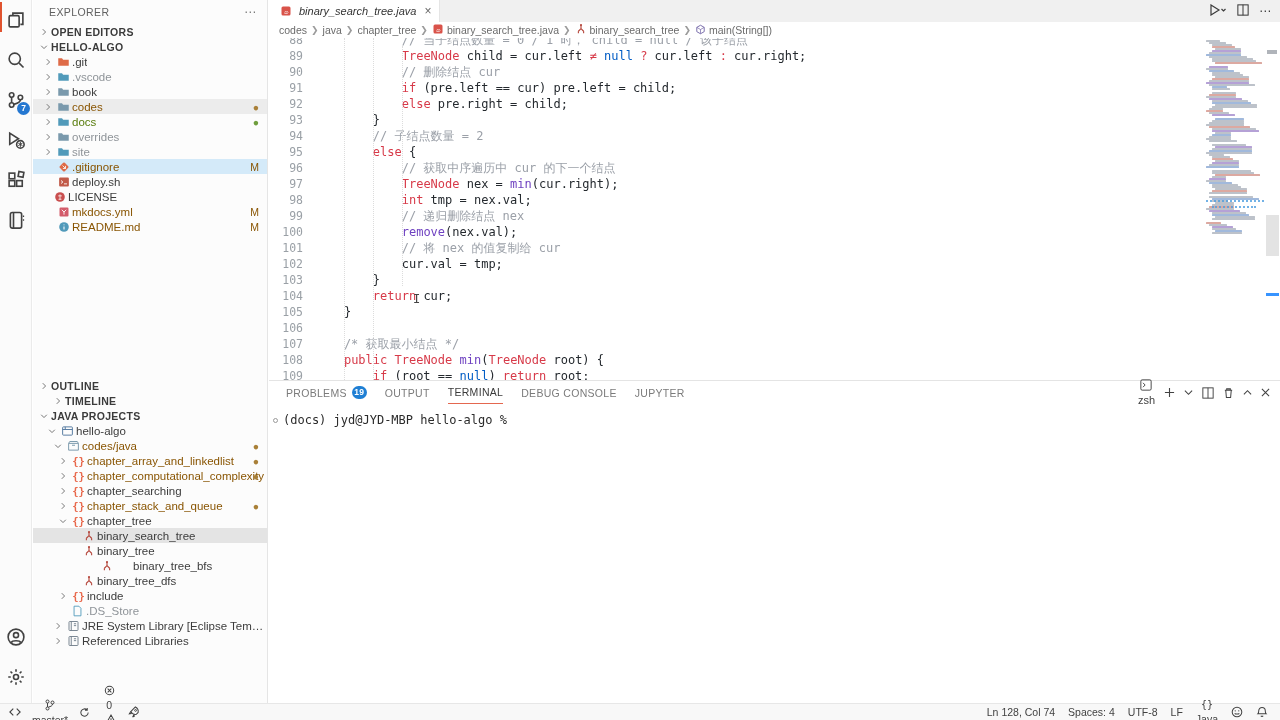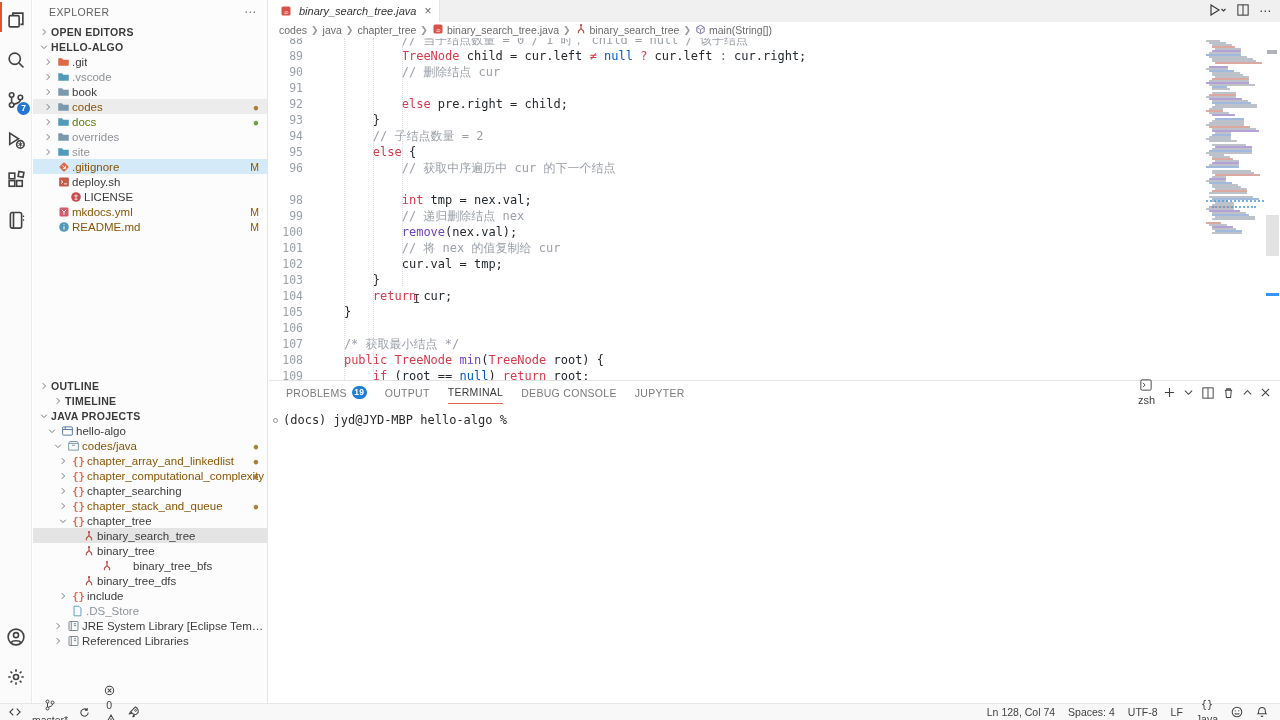--- a/index.html
+++ b/index.html
@@ -294,21 +294,21 @@
         <div class="trow" style="padding-left: 8px;">
           <span class="chev"></span>
           <span class="ficon">
             <svg width="12" height="12" viewBox="0 0 16 16">
               <rect x="1.5" y="2" width="13" height="12" rx="1.5" fill="#c15b4a"></rect>
               <path d="M4 6l2.5 2L4 10M8 10.5h4" stroke="#fff" stroke-width="1.2" fill="none"></path>
             </svg>
           </span>
           <span class="lbl c-default">deploy.sh</span>
         </div>
-        <div class="trow" style="padding-left: 20px;">
+        <div class="trow" style="padding-left: 4px;">
           <span class="chev"></span>
           <span class="ficon">
             <svg width="12" height="12" viewBox="0 0 16 16">
               <circle cx="8" cy="8" r="6.4" fill="#c94f4f"></circle>
               <path d="M8 4.5v7M5.5 6.5h5M6 11h4" stroke="#fff" stroke-width="1" fill="none"></path>
             </svg>
           </span>
           <span class="lbl c-default">LICENSE</span>
         </div>
         <div class="trow" style="padding-left: 8px;">
@@ -604,26 +604,27 @@
         <div class="codeline" style="top: 298px;"><span class="num">107</span><span class="code"><span class="tk-c">    /* 获取最小结点 */</span></span></div>
         <div class="codeline" style="top: 282px;"><span class="num">106</span><span class="code"></span></div>
         <div class="codeline" style="top: 266px;"><span class="num">105</span><span class="code"><span class="tk-p">    }</span></span></div>
         <div class="codeline" style="top: 250px;"><span class="num">104</span><span class="code"><span class="tk-p">        </span><span class="tk-k">return</span><span class="tk-p"> cur;</span></span></div>
         <div class="codeline" style="top: 234px;"><span class="num">103</span><span class="code"><span class="tk-p">        }</span></span></div>
         <div class="codeline" style="top: 218px;"><span class="num">102</span><span class="code"><span class="tk-p">            cur.val = tmp;</span></span></div>
         <div class="codeline" style="top: 202px;"><span class="num">101</span><span class="code"><span class="tk-c">            // 将 nex 的值复制给 cur</span></span></div>
         <div class="codeline" style="top: 186px;"><span class="num">100</span><span class="code"><span class="tk-p">            </span><span class="tk-f">remove</span><span class="tk-p">(nex.val);</span></span></div>
         <div class="codeline" style="top: 170px;"><span class="num">99</span><span class="code"><span class="tk-c">            // 递归删除结点 nex</span></span></div>
         <div class="codeline" style="top: 154px;"><span class="num">98</span><span class="code"><span class="tk-p">            </span><span class="tk-k">int</span><span class="tk-p"> tmp = nex.val;</span></span></div>
+        <div class="codeline" style="top: 138px;"><span class="num">97</span><span class="code"><span class="tk-p">            </span><span class="tk-k">TreeNode</span><span class="tk-p"> nex = </span><span class="tk-f">min</span><span class="tk-p">(cur.right);</span></span></div>
         <div class="codeline" style="top: 122px;"><span class="num">96</span><span class="code"><span class="tk-c">            // 获取中序遍历中 cur 的下一个结点</span></span></div>
         <div class="codeline" style="top: 106px;"><span class="num">95</span><span class="code"><span class="tk-p">        </span><span class="tk-k">else</span><span class="tk-p"> {</span></span></div>
         <div class="codeline" style="top: 90px;"><span class="num">94</span><span class="code"><span class="tk-c">        // 子结点数量 = 2</span></span></div>
         <div class="codeline" style="top: 74px;"><span class="num">93</span><span class="code"><span class="tk-p">        }</span></span></div>
         <div class="codeline" style="top: 58px;"><span class="num">92</span><span class="code"><span class="tk-p">            </span><span class="tk-k">else</span><span class="tk-p"> pre.right = child;</span></span></div>
-        <div class="codeline" style="top: 42px;"><span class="num">91</span></div>
+        <div class="codeline" style="top: 42px;"><span class="num">91</span><span class="code"><span class="tk-p">            </span><span class="tk-k">if</span><span class="tk-p"> (pre.left == cur) pre.left = child;</span></span></div>
         <div class="codeline" style="top: 26px;"><span class="num">90</span><span class="code"><span class="tk-c">            // 删除结点 cur</span></span></div>
         <div class="codeline" style="top: 10px;"><span class="num">89</span><span class="code"><span class="tk-p">            </span><span class="tk-k">TreeNode</span><span class="tk-p"> child = cur.left </span><span class="tk-o">≠</span><span class="tk-p"> </span><span class="tk-n">null</span><span class="tk-p"> </span><span class="tk-o">?</span><span class="tk-p"> cur.left </span><span class="tk-o">:</span><span class="tk-p"> cur.right;</span></span></div>
         <div class="codeline" style="top: -6px;"><span class="num">88</span><span class="code"><span class="tk-c">            // 当子结点数量 = 0 / 1 时， child = null / 该子结点</span></span></div>
       <div class="indent-guide" style="left:75px;"></div>
       <div class="indent-guide" style="left:104px;"></div>
       <div class="indent-guide" style="left:133px; height:240px; top:8px;"></div>
       <span class="ibeam" style="left:144px; top:254px;">I</span>
       <div class="minimap" id="minimap">
           <div class="mm-bar" style="left: 0px; width: 14px; top: 2px; background: rgb(154, 162, 173);"></div>
           <div class="mm-bar" style="left: 3px; width: 17px; top: 4px; background: rgb(154, 162, 173);"></div>

